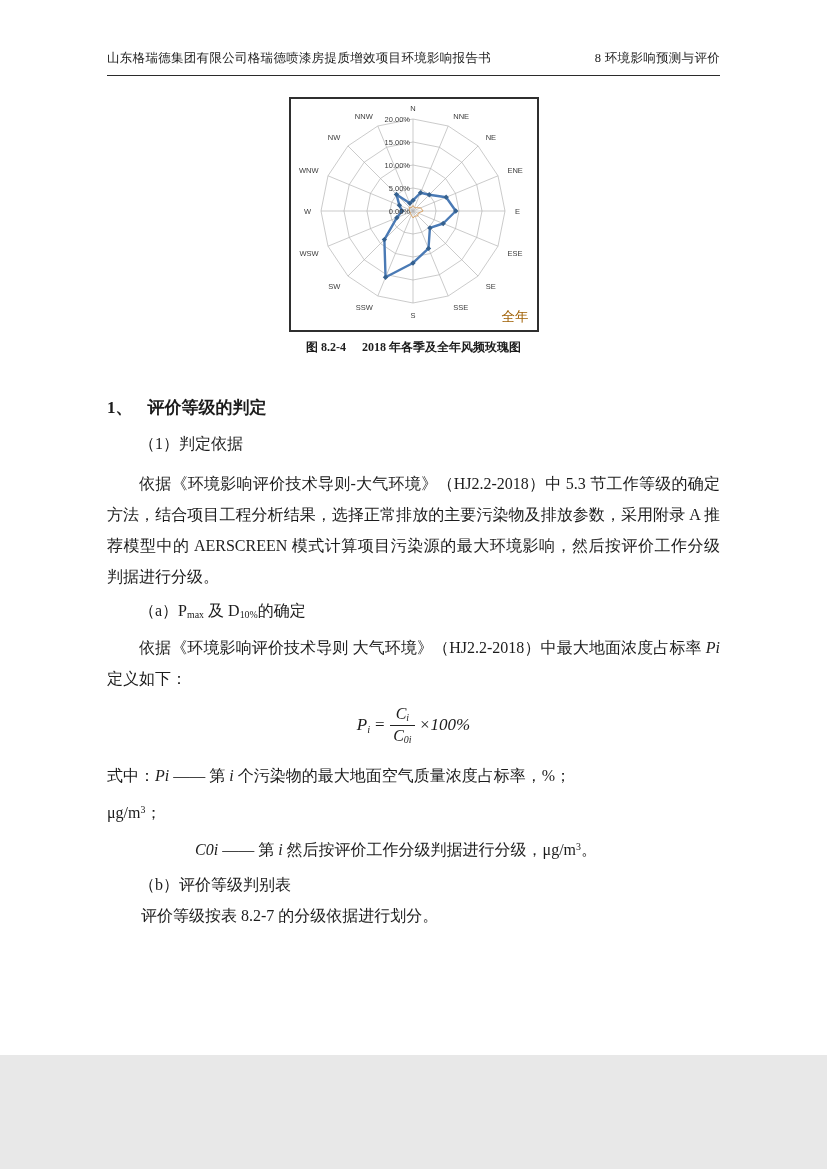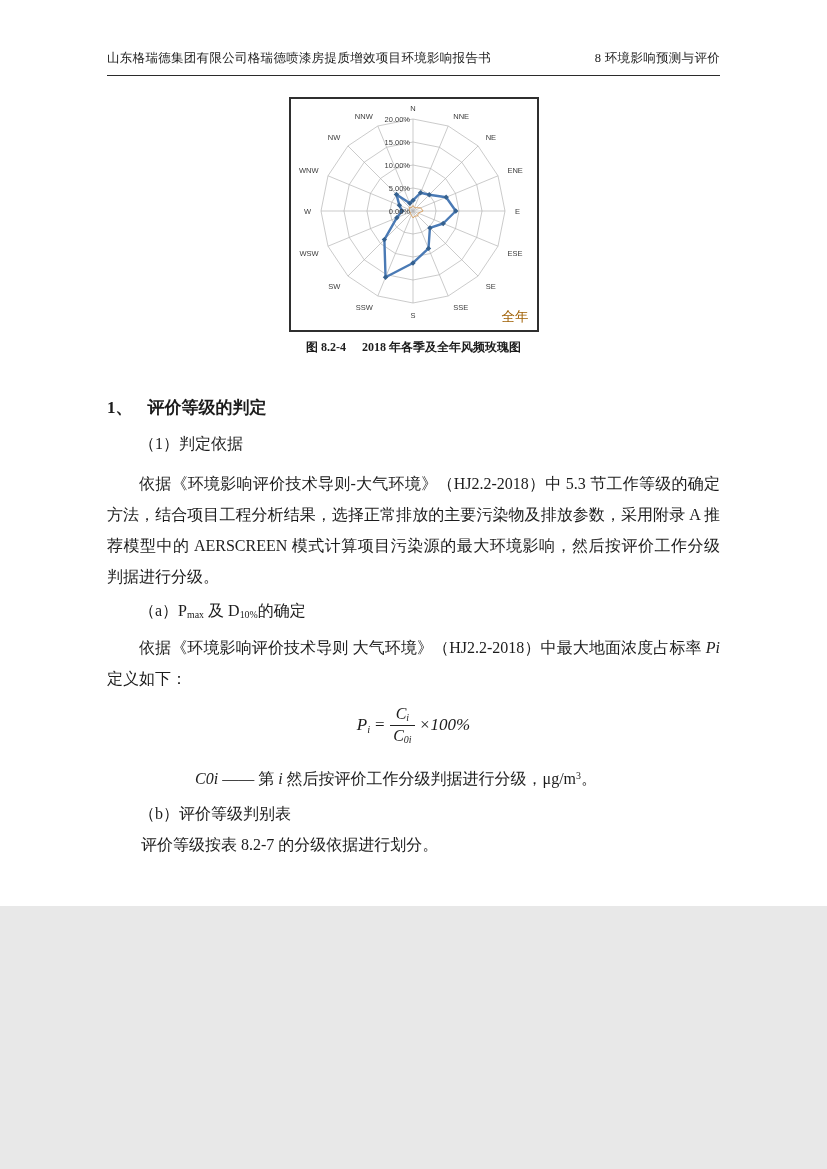--- a/index.html
+++ b/index.html
@@ -1,18 +1,18 @@
 <!DOCTYPE html>
 <html><head>
 <meta charset="utf-8">
 <style>
   * { margin:0; padding:0; box-sizing:border-box; }
   html,body { background:#e8e8e8; }
   .page {
-    position:relative; width:827px; height:906px; margin:0 auto;
+    position:relative; width:827px; height:1055px; margin:0 auto;
     background:#ffffff; color:#1c1c1c;
     font-family:"Liberation Serif","DejaVu Serif",serif;
     overflow:hidden;
   }
   
   .header { position:absolute; top:50px; left:107px; width:613px; }
   .header-row { display:flex; justify-content:space-between; font-size:12.5px; letter-spacing:0.3px; }
   .header-rule { border-bottom:1.5px solid #2b2b2b; margin-top:8px; }
   
   .figure { position:absolute; top:97px; left:0; width:100%; text-align:center; }
@@ -166,20 +166,22 @@
       <span class="f-lhs"><span>P</span><sub class="sub">i</sub></span>
       <span class="f-eq">=</span>
       <span class="frac">
         <span class="num"><span>C</span><sub class="sub">i</sub></span>
         <span class="den"><span>C</span><sub class="sub">0i</sub></span>
       </span>
       <span class="f-rhs">×100%</span>
     </div>
 
     <div class="where">
+      <p><span>式中：</span><span class="it">Pi</span><span> —— 第 </span><span class="it">i</span><span> 个污染物的最大地面空气质量浓度占标率，%；</span></p>
+      <p><span>μg/m</span><span class="sup">3</span><span>；</span></p>
       <p class="w-hang"><span class="it">C0i</span><span> —— 第 </span><span class="it">i</span><span> 然后按评价工作分级判据进行分级，μg/m</span><span class="sup">3</span><span>。</span></p>
     </div>
 
     <p class="para item-b">（b）评价等级判别表</p>
 
     <p class="para final-line">评价等级按表 8.2-7 的分级依据进行划分。</p>
   </div>
 
   <div class="footer">
     <div class="footer-rule"></div>

